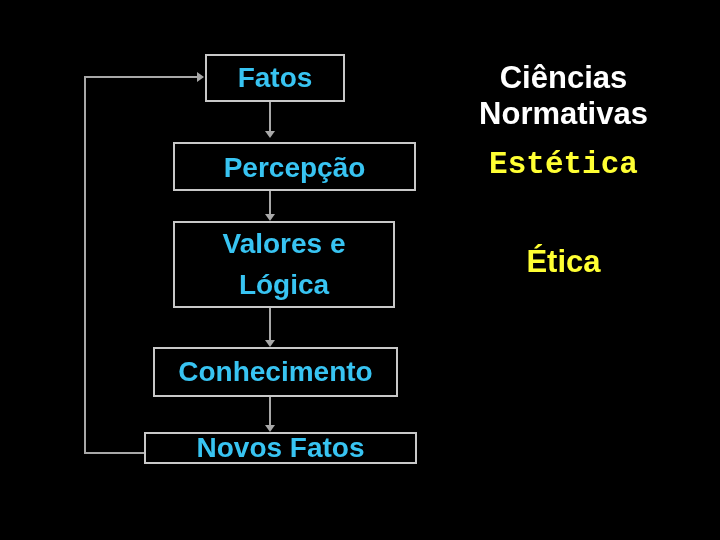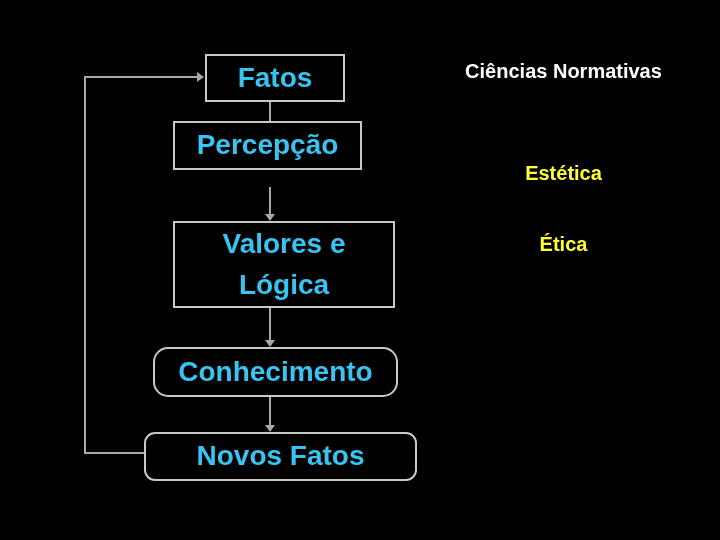--- a/index.html
+++ b/index.html
@@ -30,24 +30,24 @@
     font-weight: bold;
     font-size: 28px;
     display: flex;
     flex-direction: column;
     align-items: center;
     justify-content: center;
     text-align: center;
     line-height: 1.45;
   }
   #box-fatos        { left: 205px; top:  54px; width: 140px; height: 48px; }
-  #box-percepcao    { left: 173px; top: 121px; width: 189px; height: 49px; }
+  #box-percepcao    { left: 173px; top: 142px; width: 243px; height: 49px; justify-content: flex-end; }
   #box-valores      { left: 173px; top: 221px; width: 222px; height: 87px; }
-  #box-conhecimento { left: 153px; top: 347px; width: 245px; height: 50px; border-radius: 15px; }
-  #box-novos-fatos  { left: 144px; top: 432px; width: 273px; height: 49px; border-radius: 11px; }
+  #box-conhecimento { left: 153px; top: 347px; width: 245px; height: 50px; }
+  #box-novos-fatos  { left: 144px; top: 432px; width: 273px; height: 32px; }
 
   
   .vline, .hline {
     position: absolute;
     background: var(--connector);
   }
   .vline { width: 2px; }
   .hline { height: 2px; }
 
   #conn-1 { left: 269px; top: 102px; height: 30px; }
@@ -80,25 +80,25 @@
   }
   #loop-head { left: 197px; top: 72px; }
 
   
   .right-col-item {
     position: absolute;
     left: 420px;
     width: 287px;
     text-align: center;
     font-weight: bold;
-    font-size: 20px;
+    font-size: 31px;
   }
   #normative-title { top: 60px;  color: var(--title_text); }
-  #item-estetica   { top: 162px; color: var(--item_text); }
-  #item-etica      { top: 233px; color: var(--item_text); }
+  #item-estetica   { top: 147px; color: var(--item_text); font-family: Liberation Mono, monospace; }
+  #item-etica      { top: 244px; color: var(--item_text); }
   #item-logica     { top: 360px; color: var(--item_text); }
 </style>
 </head>
 <body>
 
 <div class="slide">
 
   <div class="hline" id="loop-bottom"></div>
   <div class="vline" id="loop-left"></div>
   <div class="hline" id="loop-top"></div>

